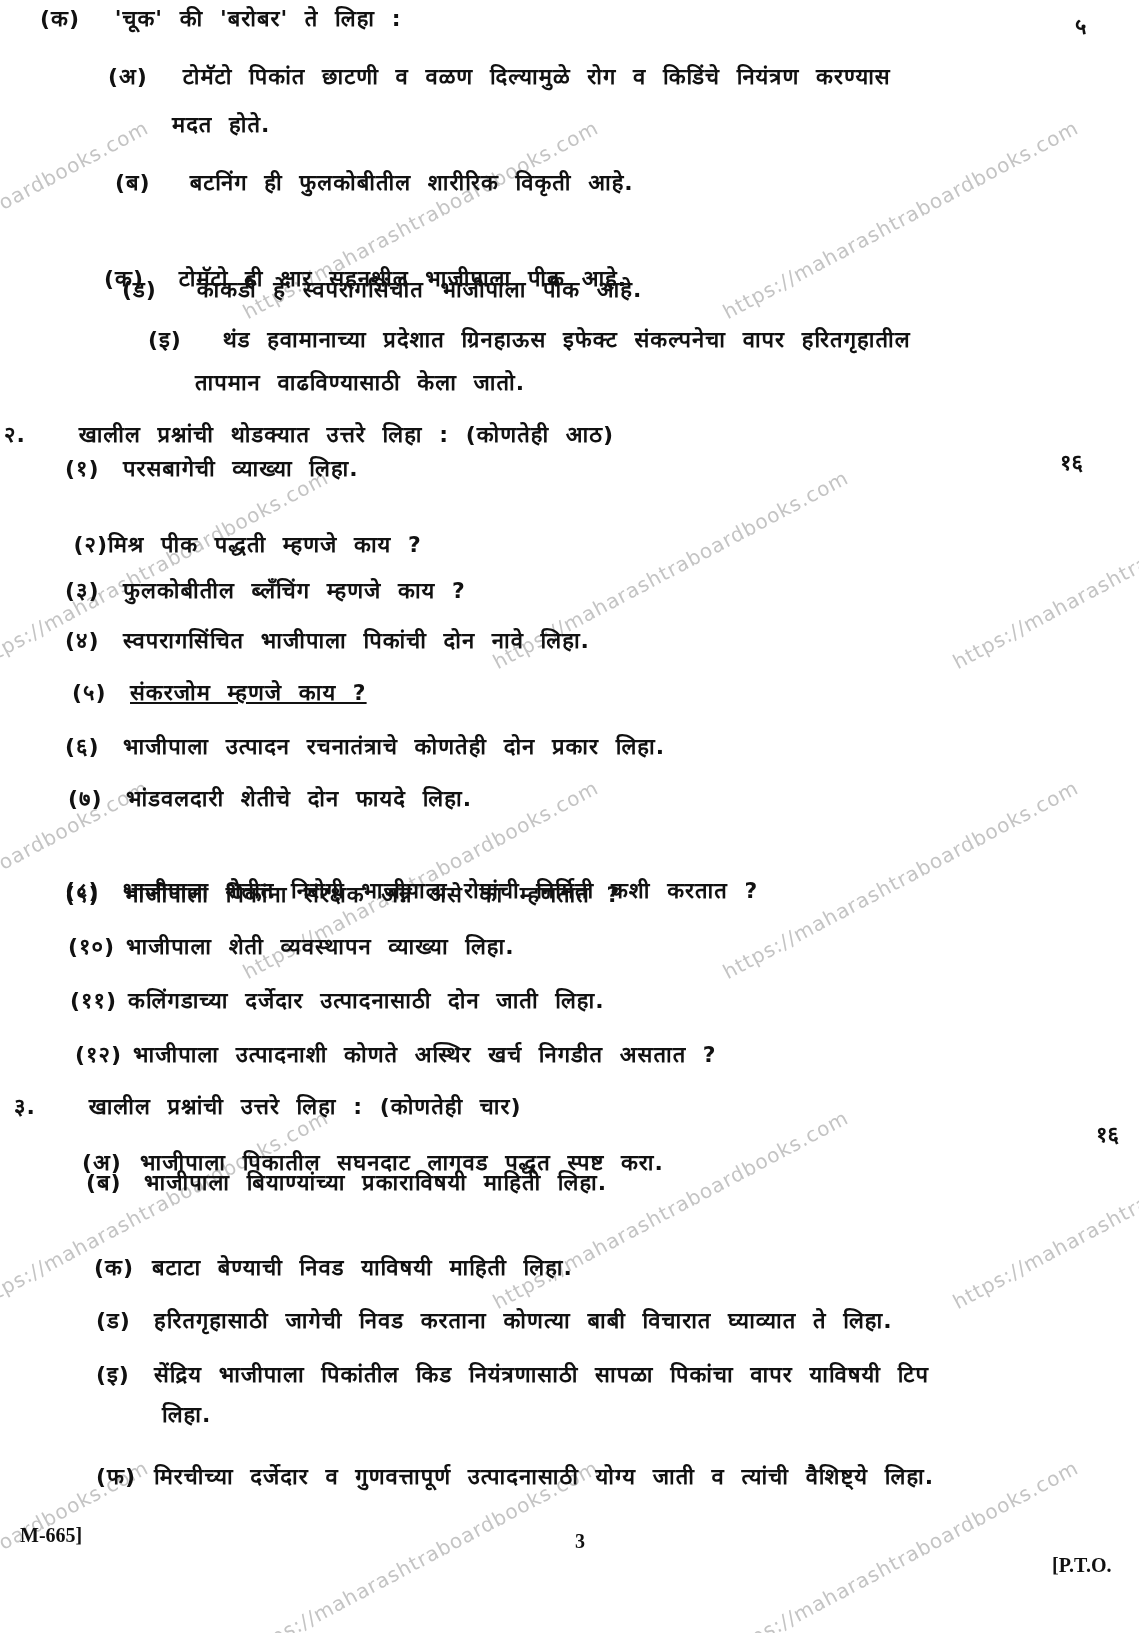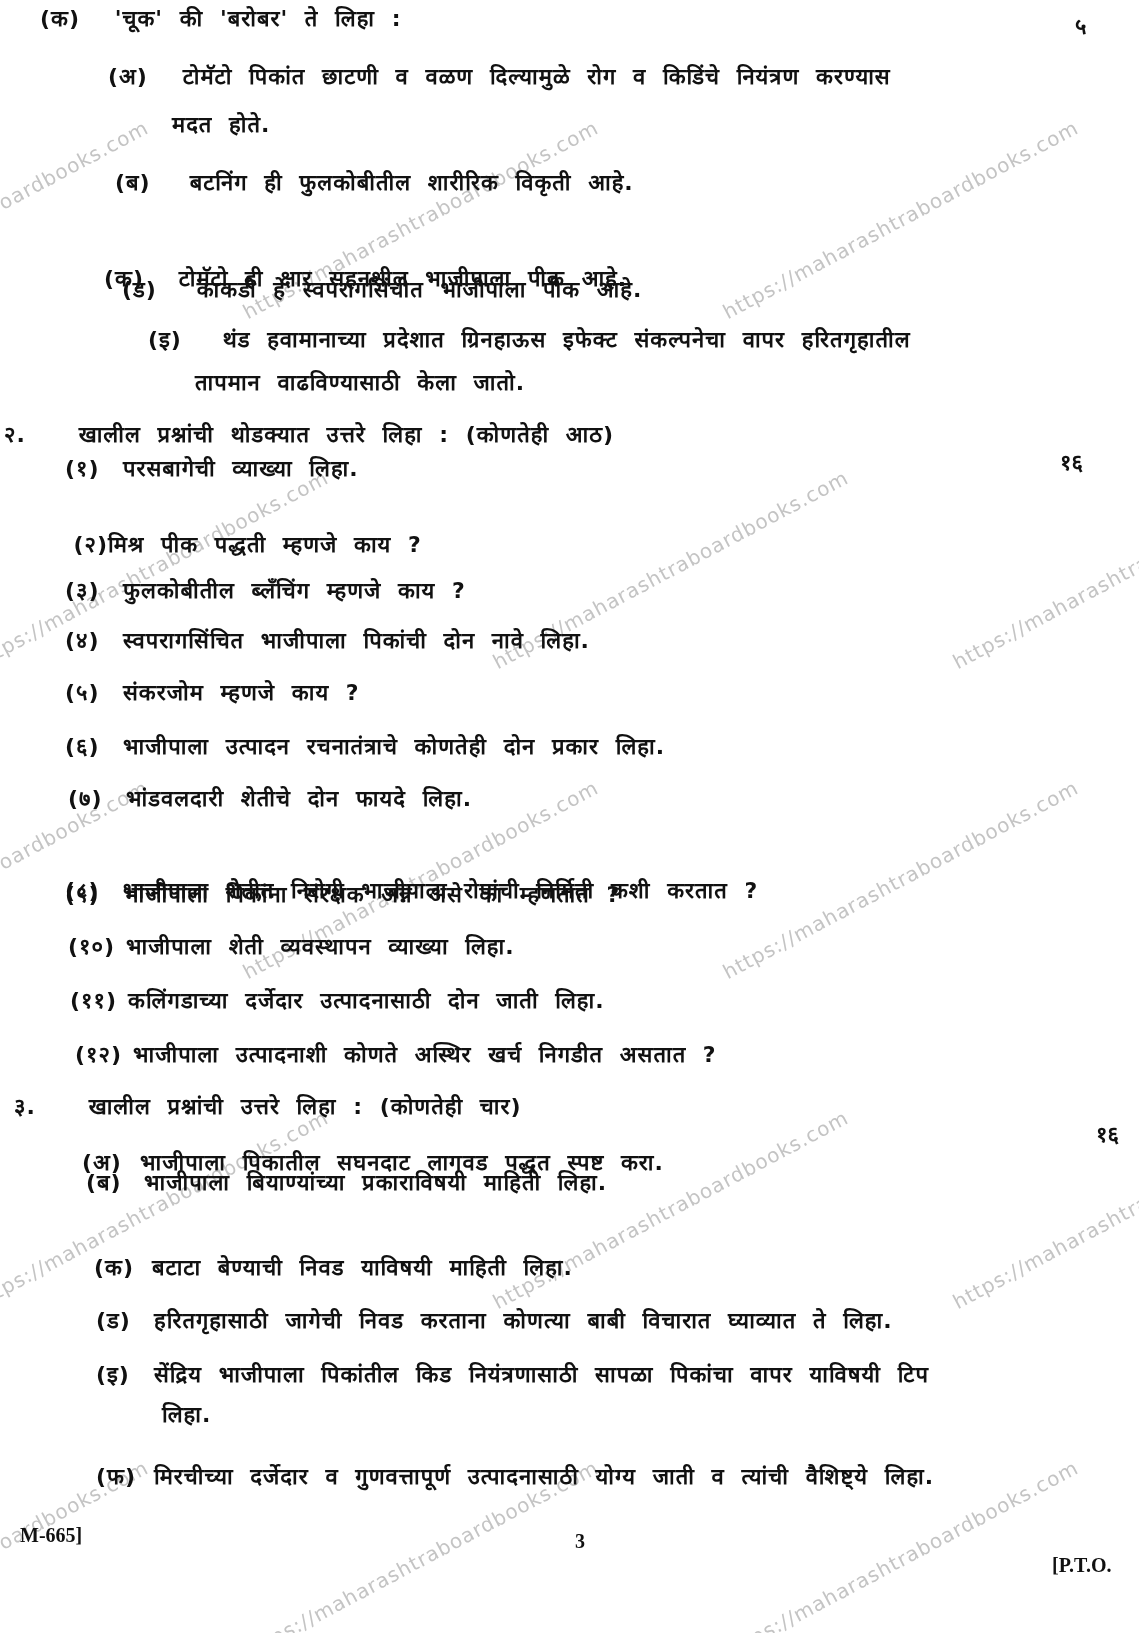--- a/index.html
+++ b/index.html
@@ -65,21 +65,21 @@
 <div class="line" style="left:4px;top:420px;">
   <span class="lbl">२.</span>
   <span>खालील प्रश्नांची थोडक्यात उत्तरे लिहा : (कोणतेही आठ)</span>
 </div>
 <div class="marks" style="left:1060px;top:446px;">१६</div>
 
 <div class="line" style="left:65px;top:454px;"><span class="lbl">(१)</span><span>परसबागेची व्याख्या लिहा.</span></div>
 <div class="line" style="left:50px;top:530px;text-align:right;"><span class="lbl">(२)</span><span>मिश्र पीक पद्धती म्हणजे काय ?</span></div>
 <div class="line" style="left:65px;top:576px;"><span class="lbl">(३)</span><span>फुलकोबीतील ब्लँचिंग म्हणजे काय ?</span></div>
 <div class="line" style="left:65px;top:626px;"><span class="lbl">(४)</span><span>स्वपरागसिंचित भाजीपाला पिकांची दोन नावे लिहा.</span></div>
-<div class="line" style="left:65px;top:678px;"><span class="lbl">(५)</span><span>संकरजोम म्हणजे काय ?</span></div>
+<div class="line" style="left:72px;top:678px;text-decoration:underline;"><span class="lbl">(५)</span><span>संकरजोम म्हणजे काय ?</span></div>
 <div class="line" style="left:65px;top:732px;"><span class="lbl">(६)</span><span>भाजीपाला उत्पादन रचनातंत्राचे कोणतेही दोन प्रकार लिहा.</span></div>
 <div class="line" style="left:68px;top:784px;"><span class="lbl">(७)</span><span>भांडवलदारी शेतीचे दोन फायदे लिहा.</span></div>
 <div class="line" style="left:65px;top:876px;"><span class="lbl">(८)</span><span>भाजीपाला शेतीत निरोगी भाजीपाला रोपांची निर्मिती कशी करतात ?</span></div>
 <div class="line" style="left:65px;top:880px;"><span class="lbl">(९)</span><span>भाजीपाला पिकांना संरक्षक अन्न असे का म्हणतात ?</span></div>
 <div class="line" style="left:68px;top:932px;"><span class="lbl">(१०)</span><span>भाजीपाला शेती व्यवस्थापन व्याख्या लिहा.</span></div>
 <div class="line" style="left:70px;top:986px;"><span class="lbl">(११)</span><span>कलिंगडाच्या दर्जेदार उत्पादनासाठी दोन जाती लिहा.</span></div>
 <div class="line" style="left:75px;top:1040px;"><span class="lbl">(१२)</span><span>भाजीपाला उत्पादनाशी कोणते अस्थिर खर्च निगडीत असतात ?</span></div>
 
 <div class="line" style="left:14px;top:1092px;">
   <span class="lbl">३.</span>

